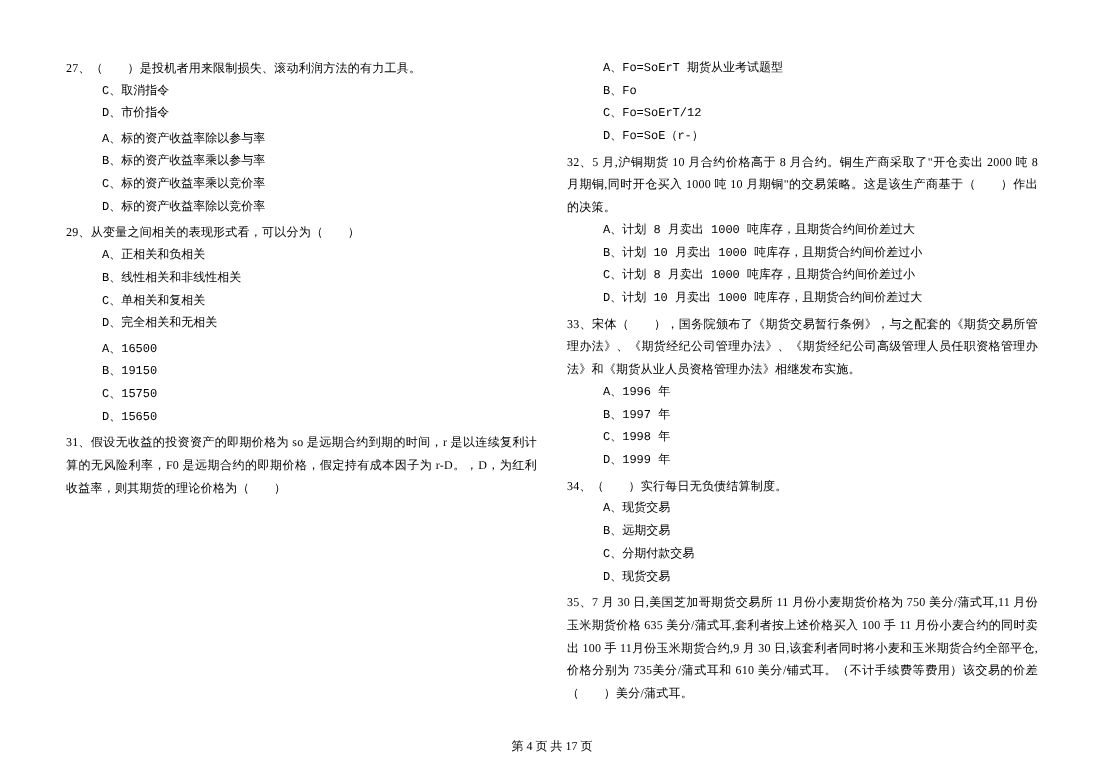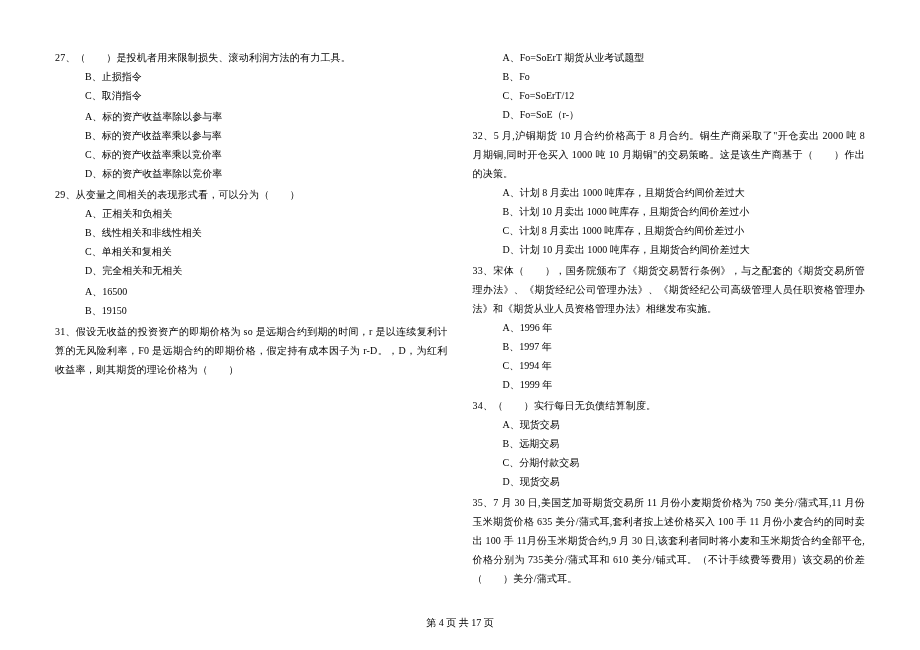--- a/index.html
+++ b/index.html
@@ -29,56 +29,59 @@
     }
     .question {
       margin-bottom: 2px;
     }
     .question-text {
       text-align: justify;
       letter-spacing: 0.2px;
     }
     .option {
       padding-left: 3em;
+      font-family: Liberation Mono, monospace;
     }
     .footer {
       position: absolute;
       bottom: 18px;
       left: 0;
       right: 0;
       text-align: center;
       font-size: 10px;
     }
   </style>
 </head>
 <body>
 
 <div class="page-content">
   <div class="column">
     <div class="question">
       <div class="question-text">27、（　　）是投机者用来限制损失、滚动利润方法的有力工具。</div>
-      <div class="option">B、止损指令</div>
       <div class="option">C、取消指令</div>
+      <div class="option">D、市价指令</div>
     </div>
     <div class="question">
       <div class="option">A、标的资产收益率除以参与率</div>
       <div class="option">B、标的资产收益率乘以参与率</div>
       <div class="option">C、标的资产收益率乘以竞价率</div>
       <div class="option">D、标的资产收益率除以竞价率</div>
     </div>
     <div class="question">
       <div class="question-text">29、从变量之间相关的表现形式看，可以分为（　　）</div>
       <div class="option">A、正相关和负相关</div>
       <div class="option">B、线性相关和非线性相关</div>
       <div class="option">C、单相关和复相关</div>
       <div class="option">D、完全相关和无相关</div>
     </div>
     <div class="question">
       <div class="option">A、16500</div>
       <div class="option">B、19150</div>
+      <div class="option">C、15750</div>
+      <div class="option">D、15650</div>
     </div>
     <div class="question">
       <div class="question-text">31、假设无收益的投资资产的即期价格为 so 是远期合约到期的时间，r 是以连续复利计算的无风险利率，F0 是远期合约的即期价格，假定持有成本因子为 r-D。，D，为红利收益率，则其期货的理论价格为（　　）</div>
     </div>
   </div>
 
   <div class="column">
     <div class="question">
       <div class="option">A、Fo=SoErT 期货从业考试题型</div>
       <div class="option">B、Fo</div>
@@ -89,21 +92,21 @@
       <div class="question-text">32、5 月,沪铜期货 10 月合约价格高于 8 月合约。铜生产商采取了"开仓卖出 2000 吨 8 月期铜,同时开仓买入 1000 吨 10 月期铜"的交易策略。这是该生产商基于（　　）作出的决策。</div>
       <div class="option">A、计划 8 月卖出 1000 吨库存，且期货合约间价差过大</div>
       <div class="option">B、计划 10 月卖出 1000 吨库存，且期货合约间价差过小</div>
       <div class="option">C、计划 8 月卖出 1000 吨库存，且期货合约间价差过小</div>
       <div class="option">D、计划 10 月卖出 1000 吨库存，且期货合约间价差过大</div>
     </div>
     <div class="question">
       <div class="question-text">33、宋体（　　），国务院颁布了《期货交易暂行条例》，与之配套的《期货交易所管理办法》、《期货经纪公司管理办法》、《期货经纪公司高级管理人员任职资格管理办法》和《期货从业人员资格管理办法》相继发布实施。</div>
       <div class="option">A、1996 年</div>
       <div class="option">B、1997 年</div>
-      <div class="option">C、1994 年</div>
+      <div class="option">C、1998 年</div>
       <div class="option">D、1999 年</div>
     </div>
     <div class="question">
       <div class="question-text">34、（　　）实行每日无负债结算制度。</div>
       <div class="option">A、现货交易</div>
       <div class="option">B、远期交易</div>
       <div class="option">C、分期付款交易</div>
       <div class="option">D、现货交易</div>
     </div>
     <div class="question">

